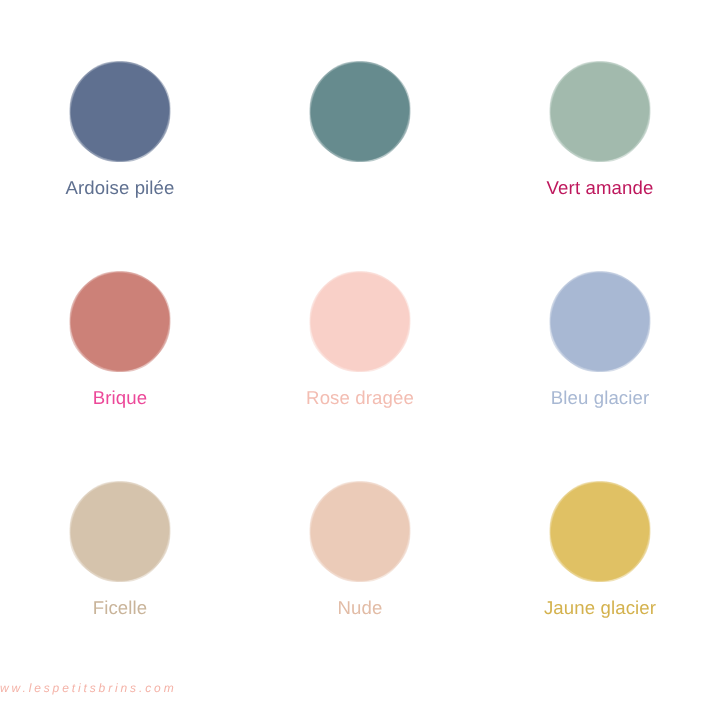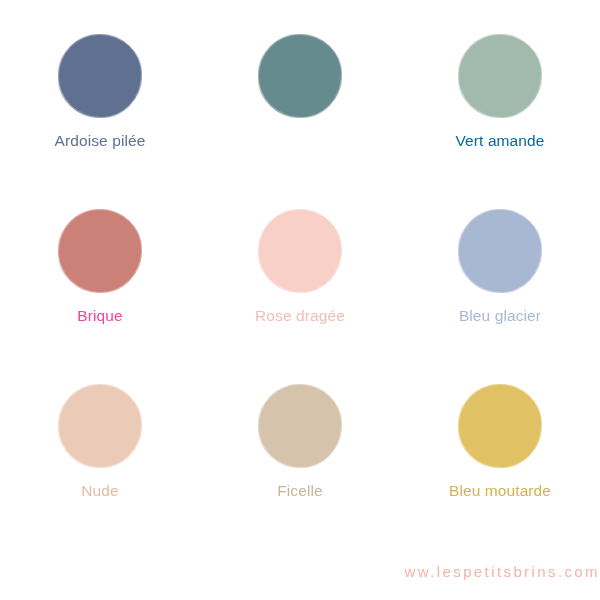--- a/index.html
+++ b/index.html
@@ -20,21 +20,21 @@
     height: 600px;
     background: #ffffff;
     box-sizing: border-box;
     display: flex;
     flex-direction: column;
     align-items: center;
   }
 
   .swatch-grid {
     width: 600px;
-    padding-top: 35px;
+    padding-top: 52px;
     box-sizing: border-box;
     display: grid;
     grid-template-columns: repeat(3, 1fr);
     grid-template-rows: repeat(3, 175px);
     justify-items: center;
   }
 
   .swatch-cell {
     width: 165px;
     display: flex;
@@ -78,75 +78,76 @@
   }
   .swatch-label.is-emphasis {
     font-weight: 700;
   }
 
   .footer-watermark {
     position: absolute;
     left: 0;
     right: 0;
     bottom: 20px;
-    text-align: right;
-    font-size: 15px;
+    text-align: left;
+    font-size: 10px;
     letter-spacing: 2.4px;
     color: #F4B3A8;
     white-space: nowrap;
+    font-style: italic;
   }
 </style>
 </head>
 <body>
 
 <div class="palette-board">
 
   <div class="swatch-grid">
 
     <div class="swatch-cell">
       <div class="swatch-blob" style="background: rgb(95, 112, 144);"></div>
       <div class="swatch-label" style="color: rgb(95, 112, 144);">Ardoise pilée</div>
     </div>
 
     <div class="swatch-cell">
       <div class="swatch-blob" style="background: rgb(103, 139, 142);"></div>
     </div>
 
     <div class="swatch-cell">
       <div class="swatch-blob" style="background: rgb(162, 187, 174);"></div>
-      <div class="swatch-label" style="color: #0369a1;">Vert amande</div>
+      <div class="swatch-label" style="color: #be185d;">Vert amande</div>
     </div>
 
     <div class="swatch-cell">
       <div class="swatch-blob" style="background: rgb(204, 129, 120);"></div>
       <div class="swatch-label" style="color: #ec4899;">Brique</div>
     </div>
 
     <div class="swatch-cell">
       <div class="swatch-blob" style="background: rgb(249, 208, 200);"></div>
       <div class="swatch-label" style="color: rgb(243, 189, 178);">Rose dragée</div>
     </div>
 
     <div class="swatch-cell">
       <div class="swatch-blob" style="background: rgb(168, 184, 211);"></div>
       <div class="swatch-label" style="color: rgb(168, 184, 211); text-align: right;">Bleu glacier</div>
     </div>
 
     <div class="swatch-cell">
+      <div class="swatch-blob" style="background: rgb(213, 195, 172);"></div>
+      <div class="swatch-label" style="color: rgb(201, 180, 154);">Ficelle</div>
+    </div>
+
+    <div class="swatch-cell">
       <div class="swatch-blob" style="background: rgb(235, 203, 185);"></div>
       <div class="swatch-label" style="color: rgb(226, 188, 166);">Nude</div>
     </div>
 
     <div class="swatch-cell">
-      <div class="swatch-blob" style="background: rgb(213, 195, 172);"></div>
-      <div class="swatch-label" style="color: rgb(201, 180, 154);">Ficelle</div>
-    </div>
-
-    <div class="swatch-cell">
       <div class="swatch-blob" style="background: rgb(224, 193, 100);"></div>
-      <div class="swatch-label" style="color: rgb(212, 178, 78);">Bleu moutarde</div>
+      <div class="swatch-label" style="color: rgb(212, 178, 78);">Jaune glacier</div>
     </div>
 
   </div>
 
   <div class="footer-watermark" style="color: rgb(244, 179, 168);">ww.lespetitsbrins.com</div>
 
 </div>
 
 </body></html>

